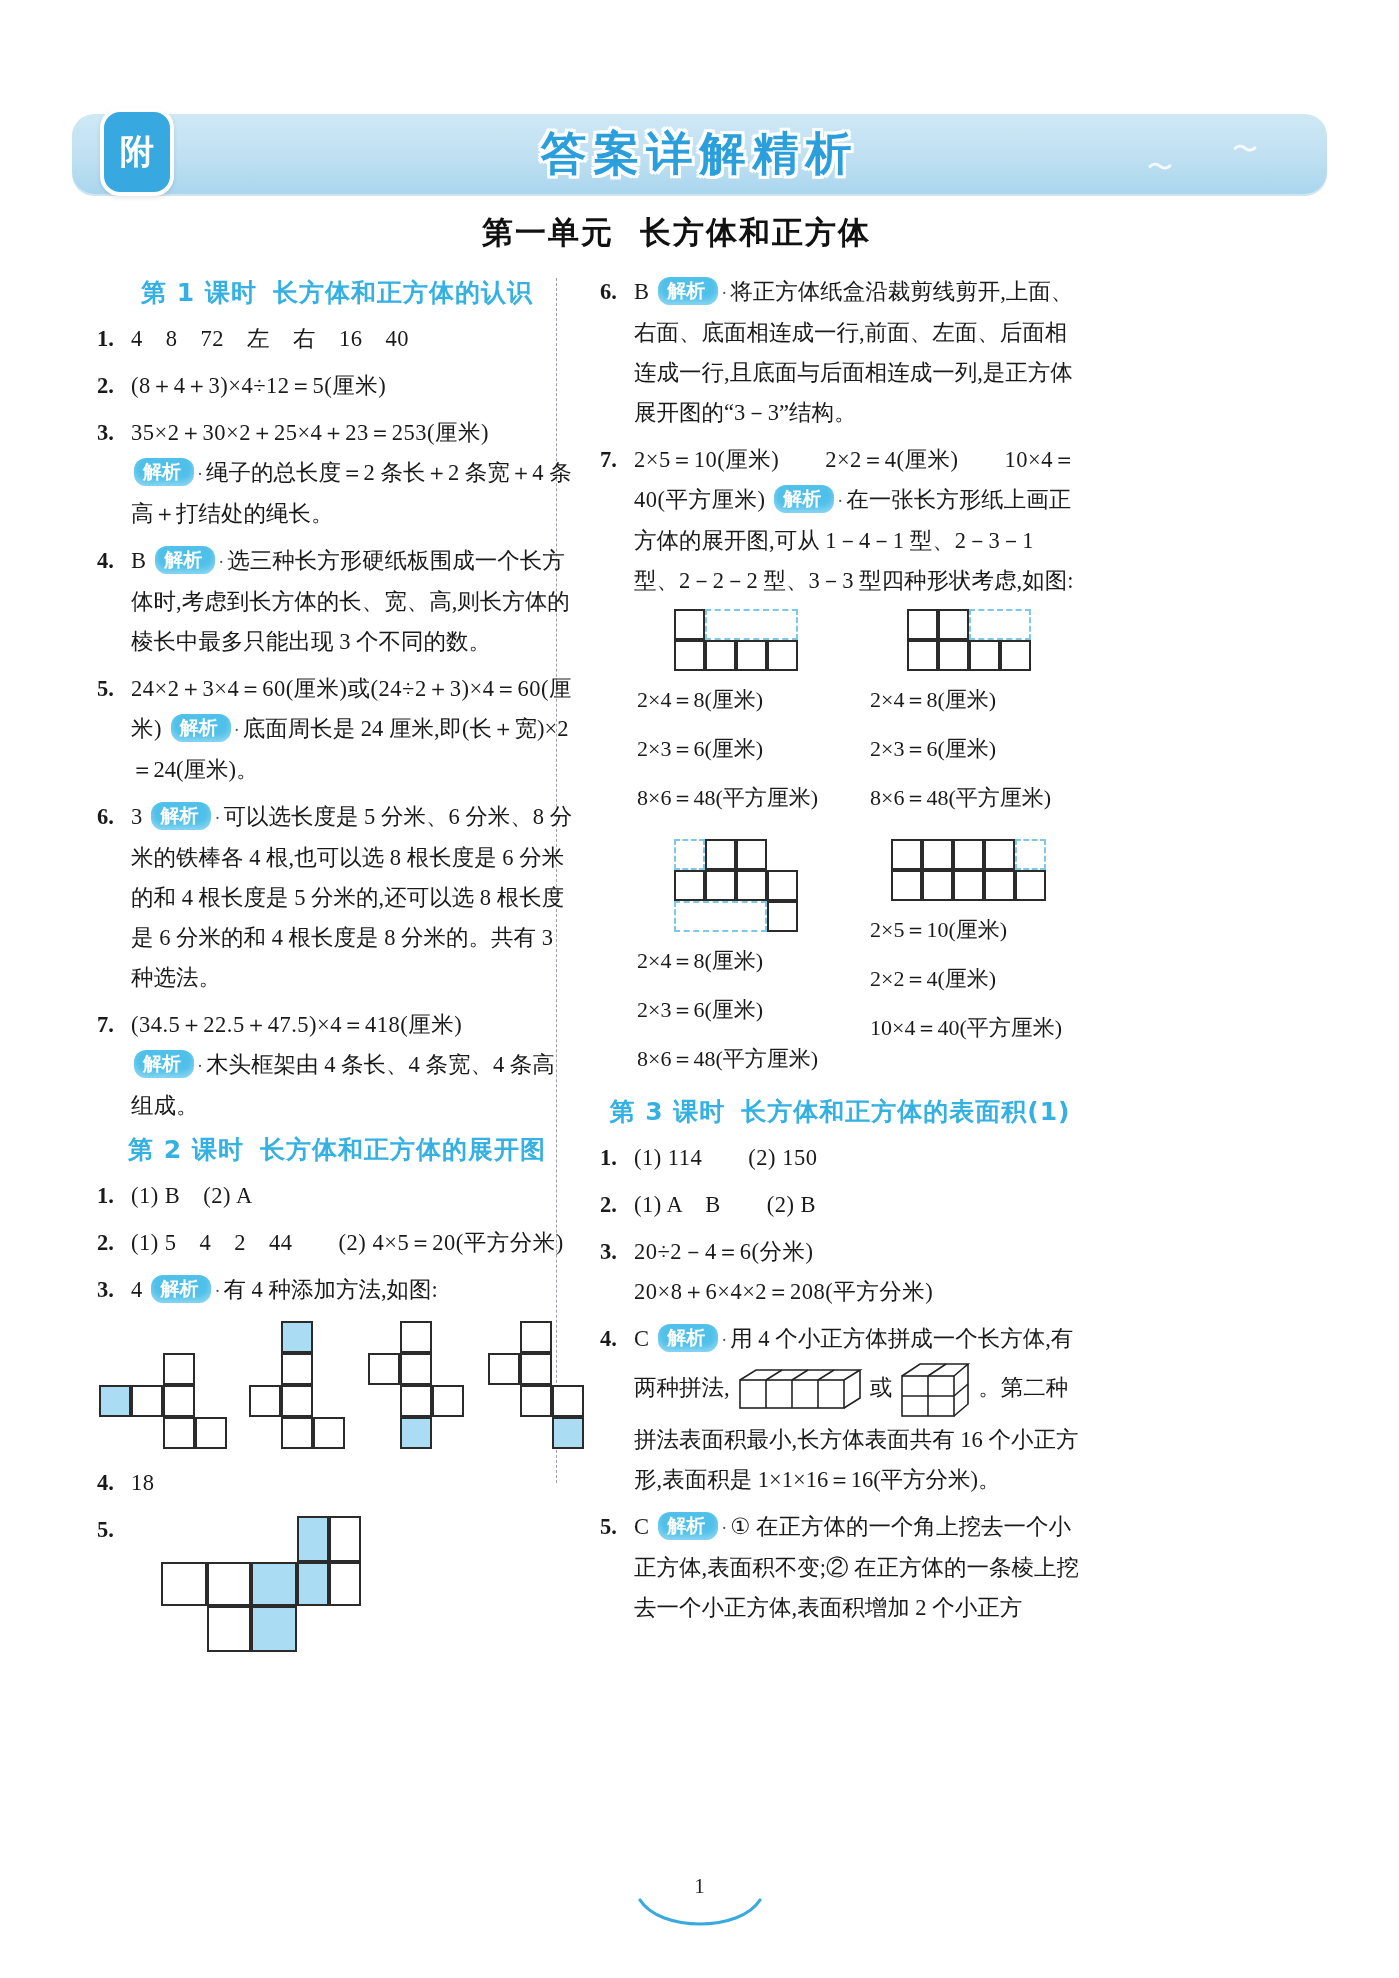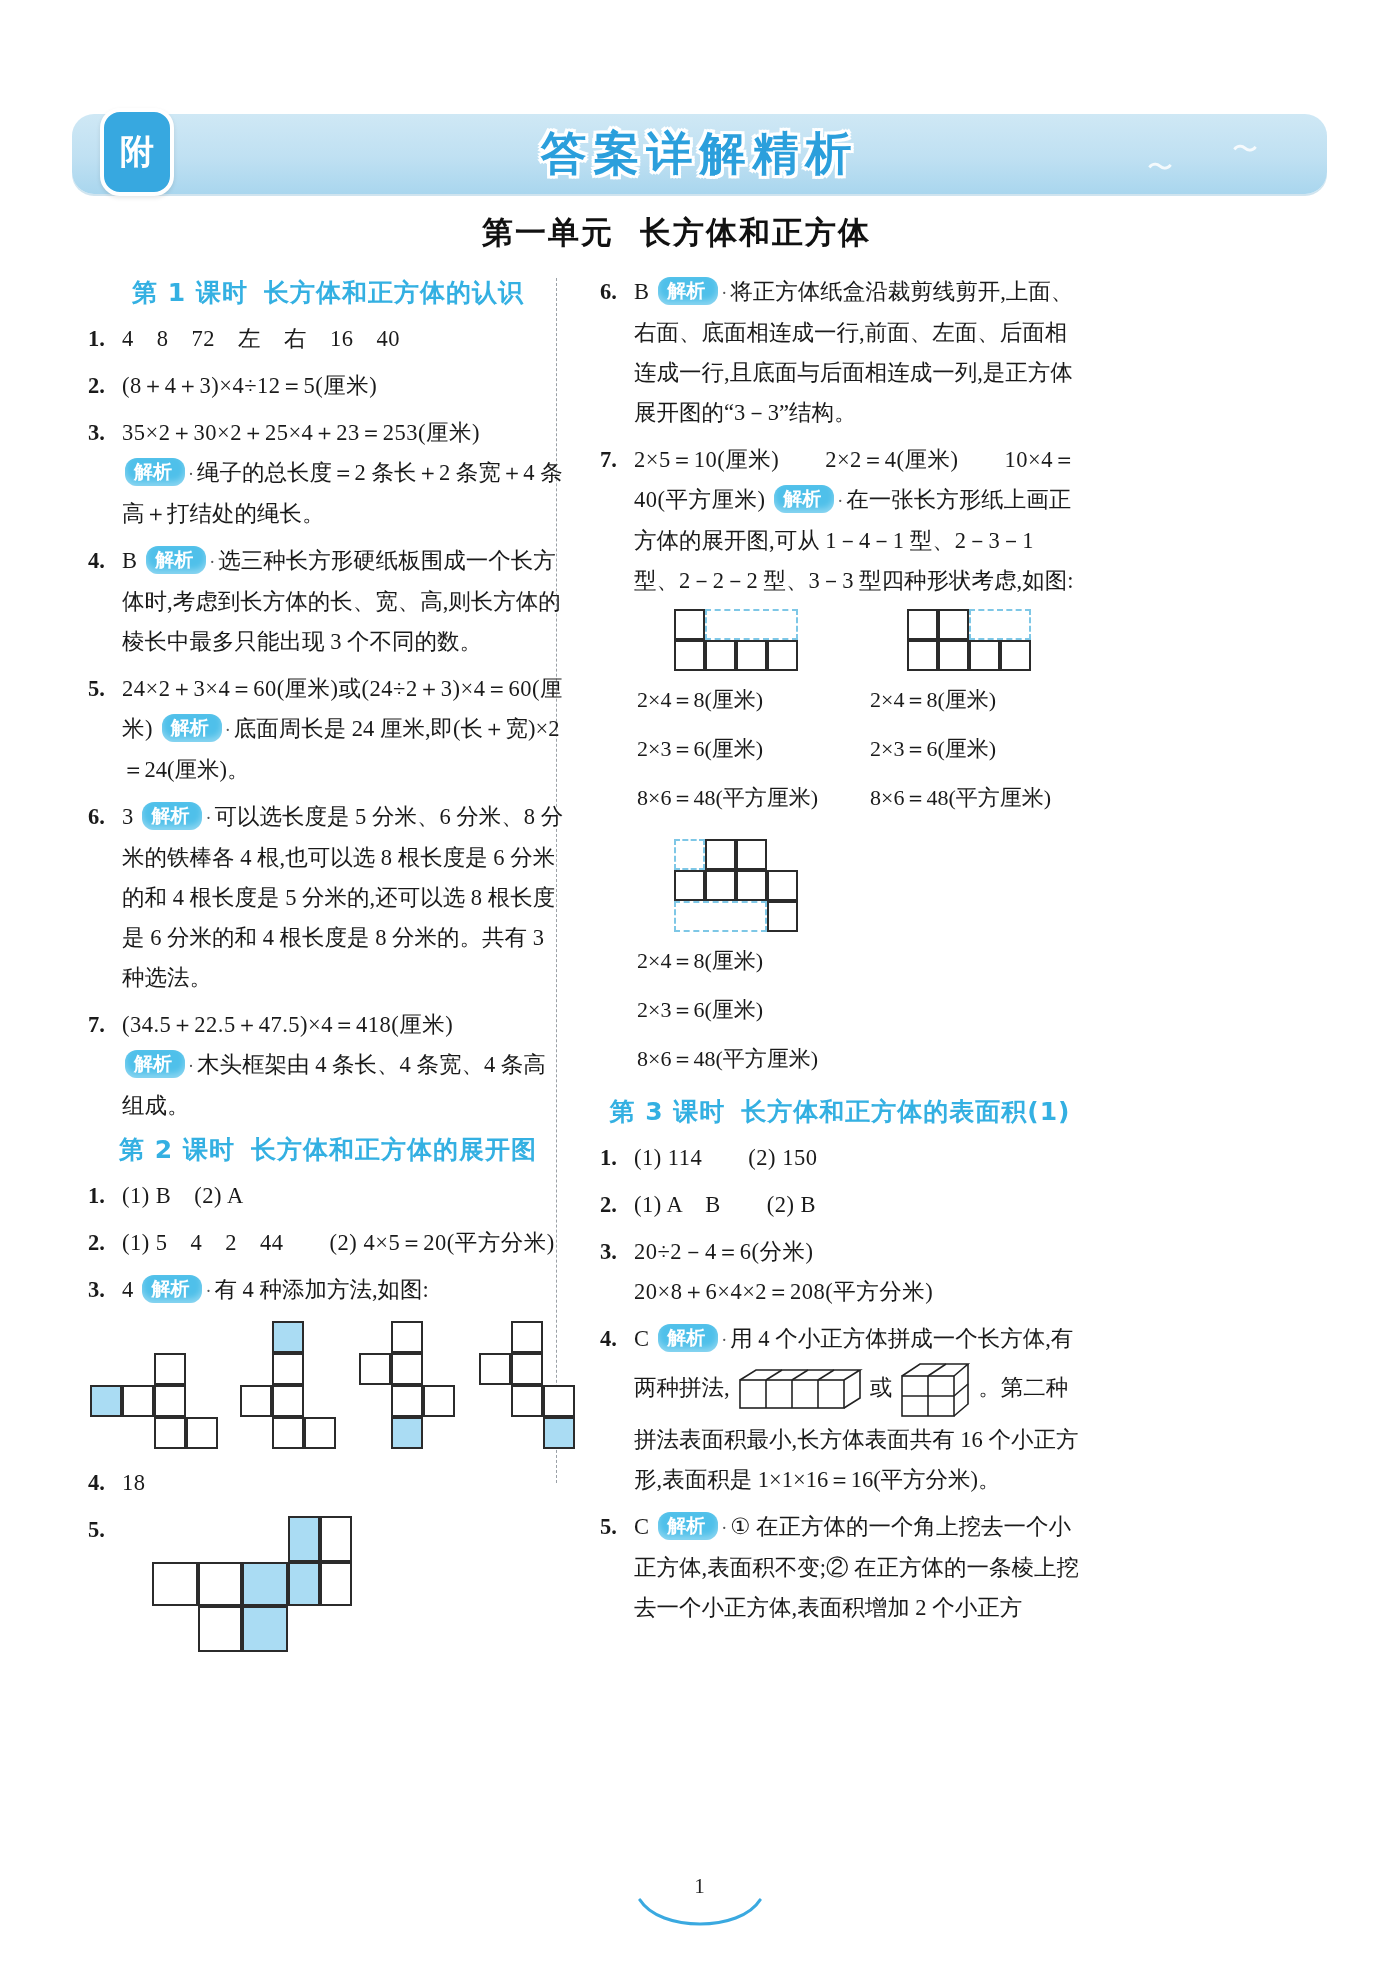--- a/index.html
+++ b/index.html
@@ -49,21 +49,21 @@
   .unit-title{
     position:absolute;left:0;top:212px;width:1353px;
     text-align:center;
     font-family:"DejaVu Sans","Liberation Sans",sans-serif;
     font-size:31px;font-weight:bold;letter-spacing:2px;color:#111;
   }
   .unit-title .gap{display:inline-block;width:26px;}
 
   
   .col{position:absolute;top:272px;width:480px;}
-  .col-left{left:88px;}
+  .col-left{left:97px;}
   .col-right{left:600px;}
   .divider{
     position:absolute;left:556px;top:278px;width:0;height:1205px;
     border-left:1px dashed #9aa0a6;
   }
 
   
   .lesson{
     font-family:"DejaVu Sans","Liberation Sans",sans-serif;
     font-size:25px;font-weight:bold;color:#34b0e2;
@@ -355,20 +355,37 @@
         <div class="cell" style="left:62px;top:31px;width:31px;height:31px;"></div>
         <div class="cell" style="left:93px;top:31px;width:31px;height:31px;"></div>
         <div class="cell dash" style="left:0px;top:62px;width:93px;height:31px;"></div>
         <div class="cell" style="left:93px;top:62px;width:31px;height:31px;"></div>
       </div>
       <div class="calcline">2×4＝8(厘米)</div>
       <div class="calcline">2×3＝6(厘米)</div>
       <div class="calcline">8×6＝48(平方厘米)</div>
     </div>
 
+    <div style="width:215px;">
+      <div class="grid" style="width:155px;height:62px;margin:0 auto 8px auto;">
+        <div class="cell" style="left:0px;top:0px;width:31px;height:31px;"></div>
+        <div class="cell" style="left:31px;top:0px;width:31px;height:31px;"></div>
+        <div class="cell" style="left:62px;top:0px;width:31px;height:31px;"></div>
+        <div class="cell" style="left:93px;top:0px;width:31px;height:31px;"></div>
+        <div class="cell dash" style="left:124px;top:0px;width:31px;height:31px;"></div>
+        <div class="cell" style="left:0px;top:31px;width:31px;height:31px;"></div>
+        <div class="cell" style="left:31px;top:31px;width:31px;height:31px;"></div>
+        <div class="cell" style="left:62px;top:31px;width:31px;height:31px;"></div>
+        <div class="cell" style="left:93px;top:31px;width:31px;height:31px;"></div>
+        <div class="cell" style="left:124px;top:31px;width:31px;height:31px;"></div>
+      </div>
+      <div class="calcline">2×5＝10(厘米)</div>
+      <div class="calcline">2×2＝4(厘米)</div>
+      <div class="calcline">10×4＝40(平方厘米)</div>
+    </div>
 
   </div>
 
   <div class="lesson" style="margin-top:7px;">
     <span>第 3 课时</span><span class="sp"></span><span>长方体和正方体的表面积(1)</span>
   </div>
 
   <div class="item">
     <span class="num">1.</span>
     <span class="body ans">(1) 114　　(2) 150</span>

